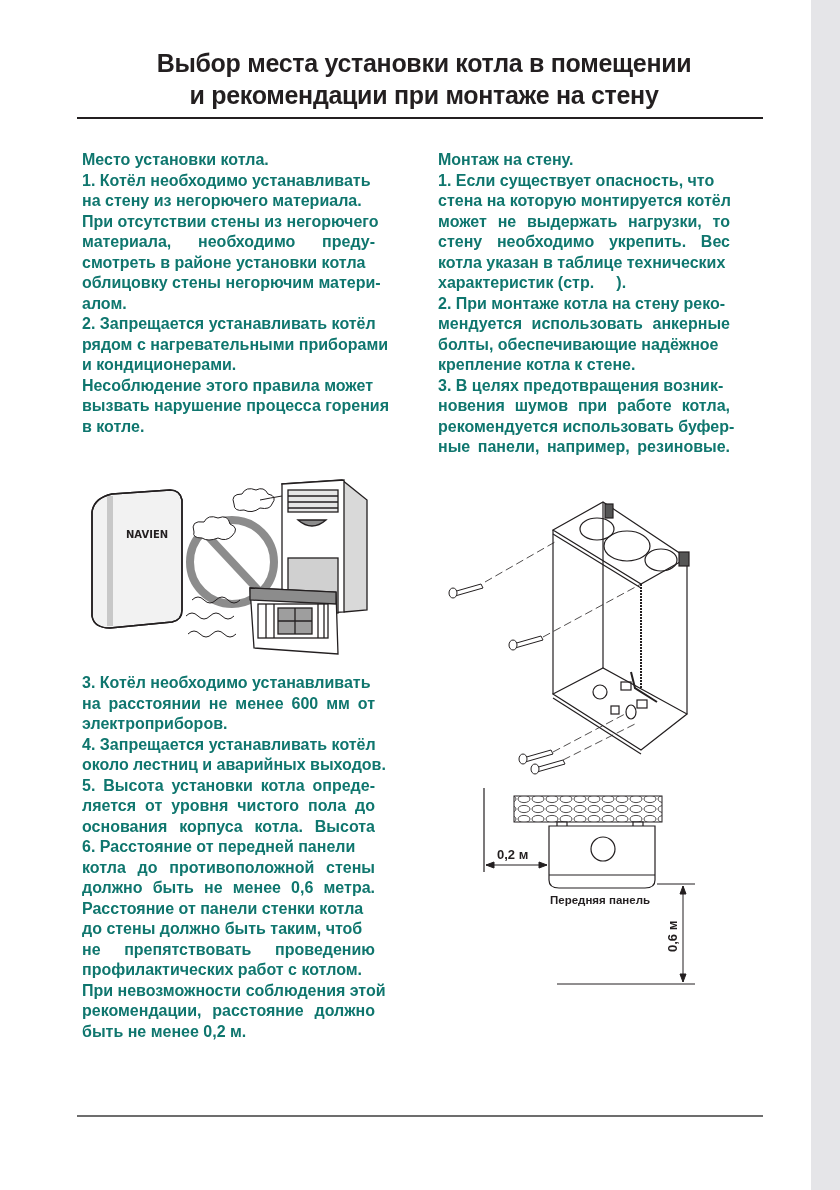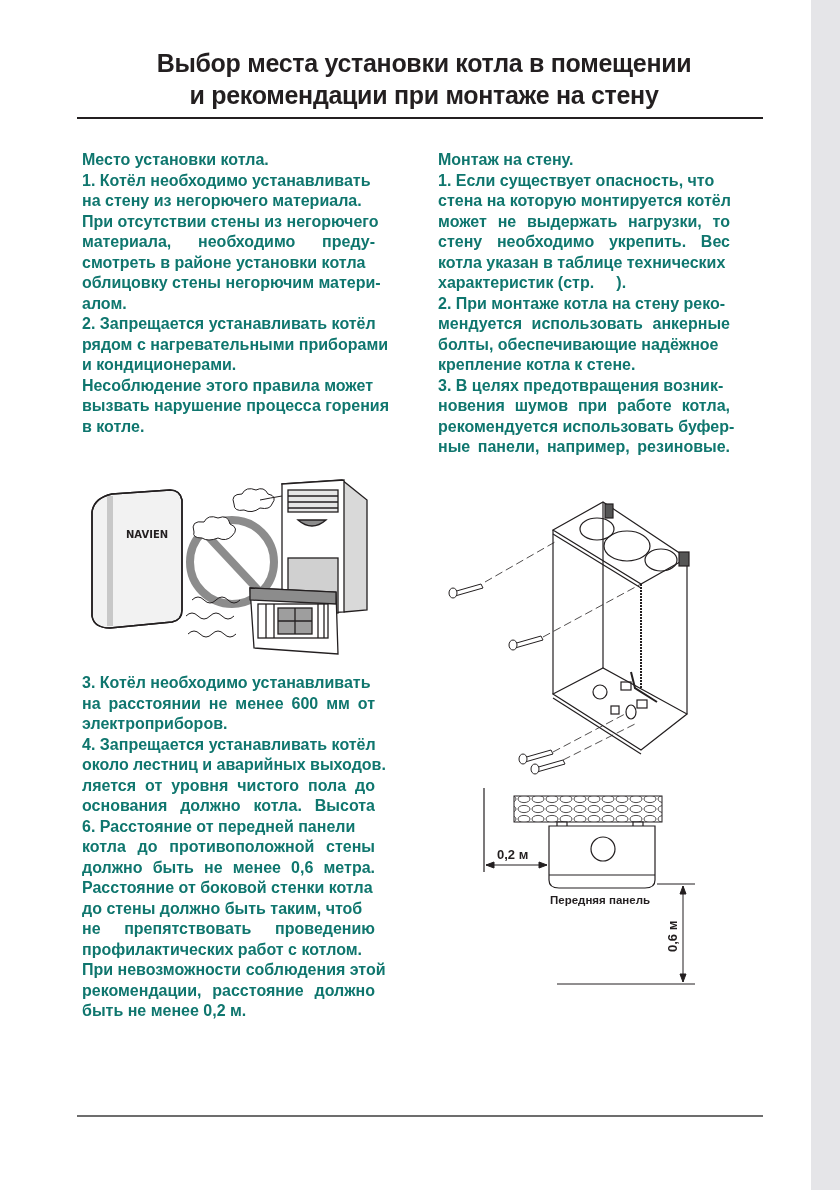--- a/index.html
+++ b/index.html
@@ -73,26 +73,27 @@
   <div class="line">рекомендуется использовать буфер-</div>
   <div class="line just">ные панели, например, резиновые.</div>
 </div>
 
 <div class="col" id="col-left-2">
   <div class="line">3. Котёл необходимо устанавливать</div>
   <div class="line just">на расстоянии не менее 600 мм от</div>
   <div class="line">электроприборов.</div>
   <div class="line">4. Запрещается устанавливать котёл</div>
   <div class="line">около лестниц и аварийных выходов.</div>
+  <div class="line just">5. Высота установки котла опреде-</div>
   <div class="line just">ляется от уровня чистого пола до</div>
-  <div class="line just">основания должно котла. Высота</div>
+  <div class="line just">основания корпуса котла. Высота</div>
   <div class="line">6. Расстояние от передней панели</div>
   <div class="line just">котла до противоположной стены</div>
   <div class="line just">должно быть не менее 0,6 метра.</div>
-  <div class="line">Расстояние от боковой стенки котла</div>
+  <div class="line">Расстояние от панели стенки котла</div>
   <div class="line">до стены должно быть таким, чтоб</div>
   <div class="line just">не препятствовать проведению</div>
   <div class="line">профилактических работ с котлом.</div>
   <div class="line">При невозможности соблюдения этой</div>
   <div class="line just">рекомендации, расстояние должно</div>
   <div class="line">быть не менее 0,2 м.</div>
 </div>
 
 <div class="fig" id="fig-heaters">
   <svg width="300" height="200" viewBox="0 0 300 200">

